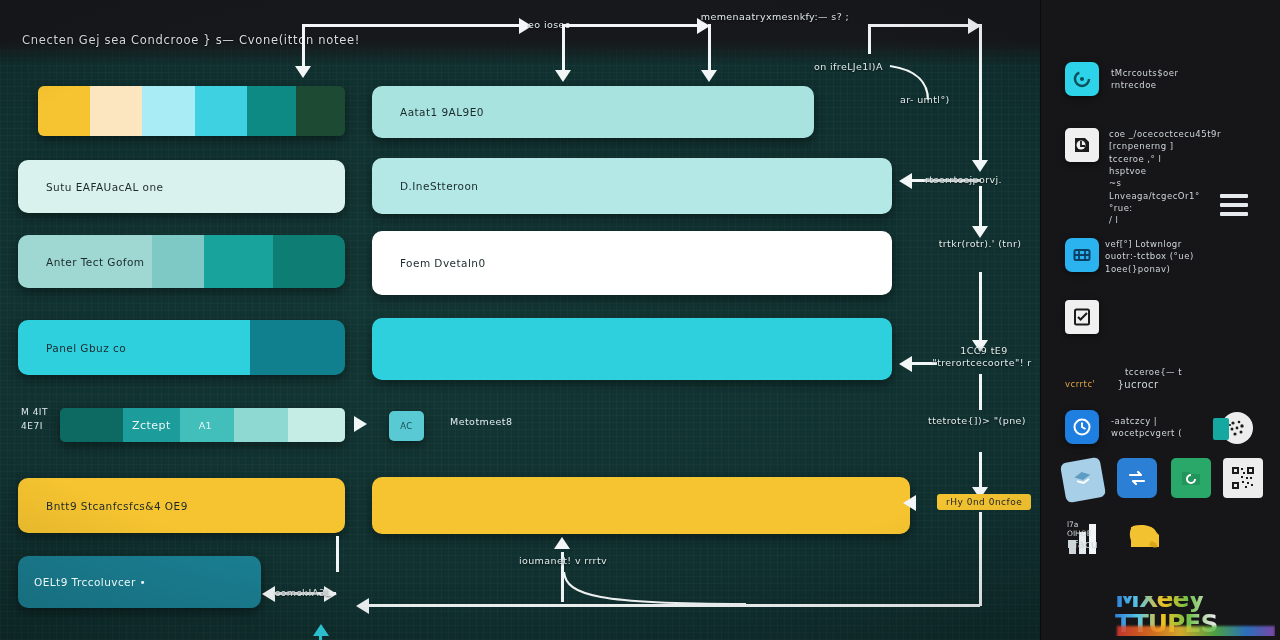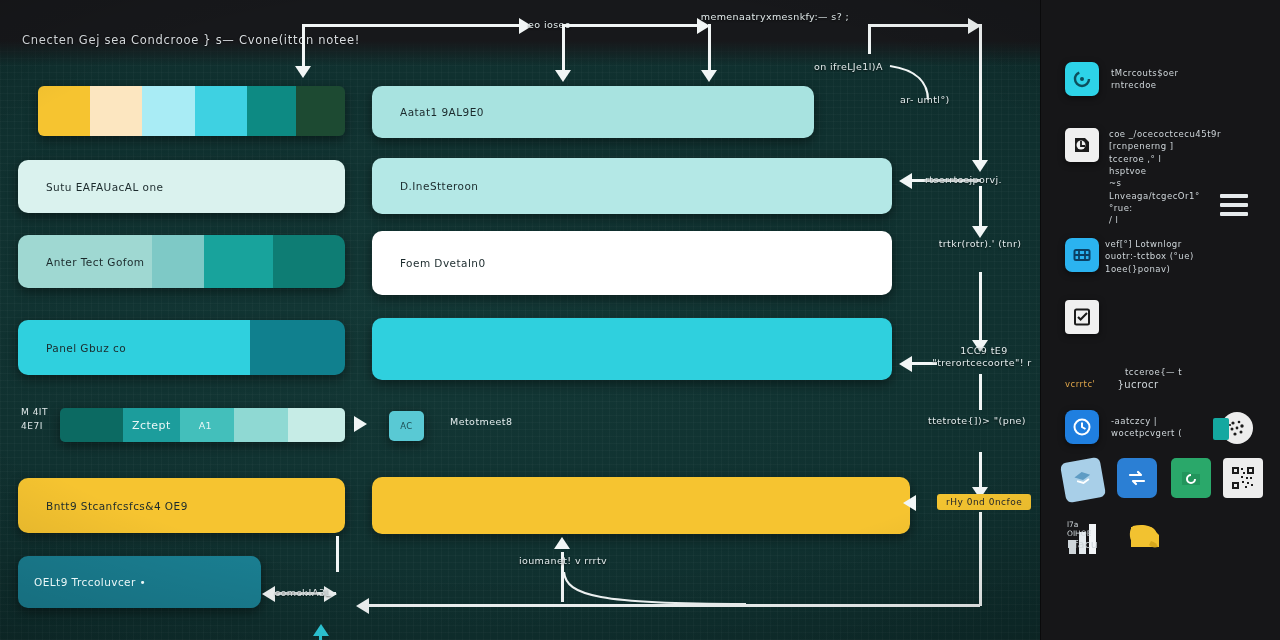--- a/index.html
+++ b/index.html
@@ -442,15 +442,19 @@
       </div>
     </div>
     <div class="tile" style="position:absolute; left:82px; top:518px; background:transparent;">
       <svg width="36" height="34" viewBox="0 0 36 34">
         <path d="M6 6h20l8 8v12H6z" fill="#f2c230" rx="4"></path>
         <path d="M8 5c8-2 18-1 22 4 3 4 2 10-3 13-6 4-16 4-20-1-3-4-3-13 1-16z" fill="#f2c230"></path>
         <path d="M26 20c4 1 6 3 7 6-4 1-7 0-9-2z" fill="#d8a81c"></path>
       </svg>
     </div>
 
+    <div class="logo">
+      <div class="lt">MXeey TTUPES</div>
+      <div class="sub"></div>
+    </div>
   </div>
 
 </div>
 
 </body></html>

